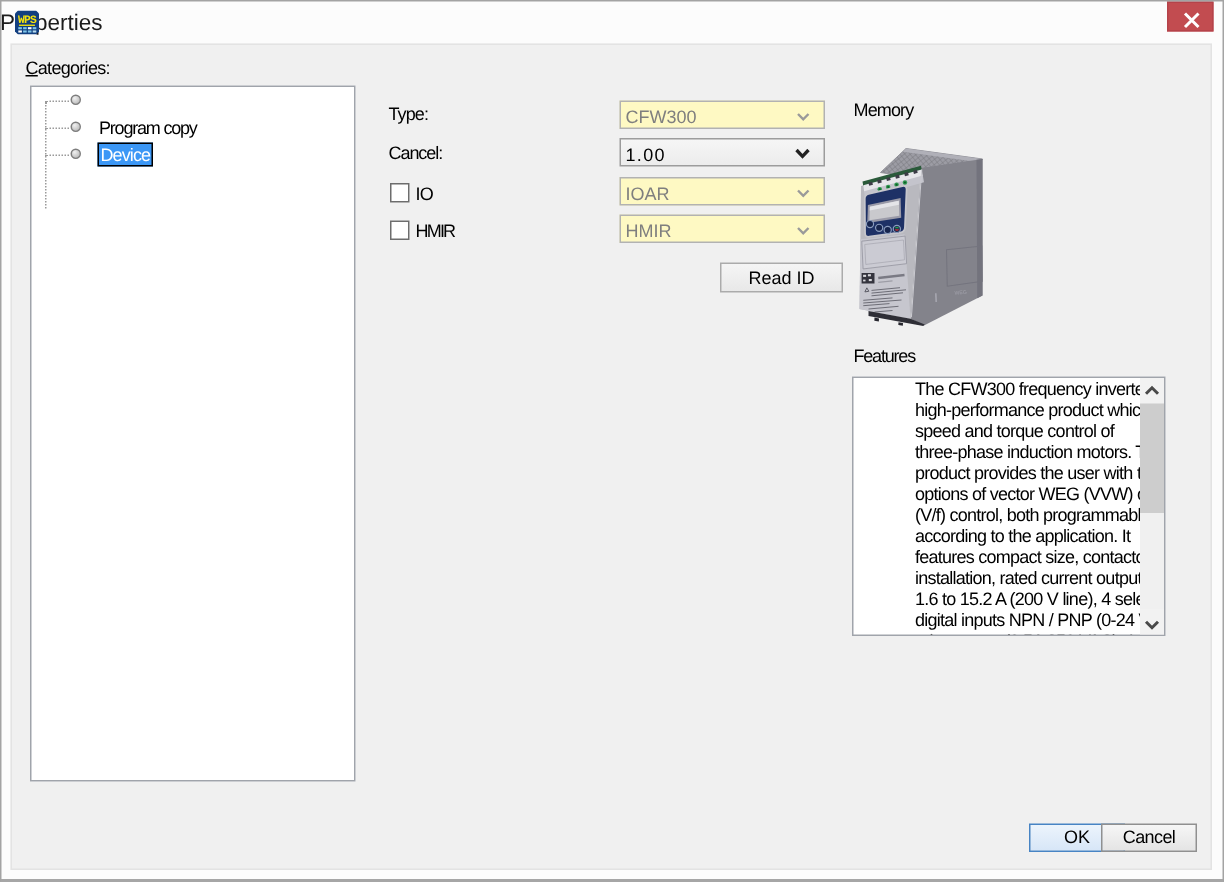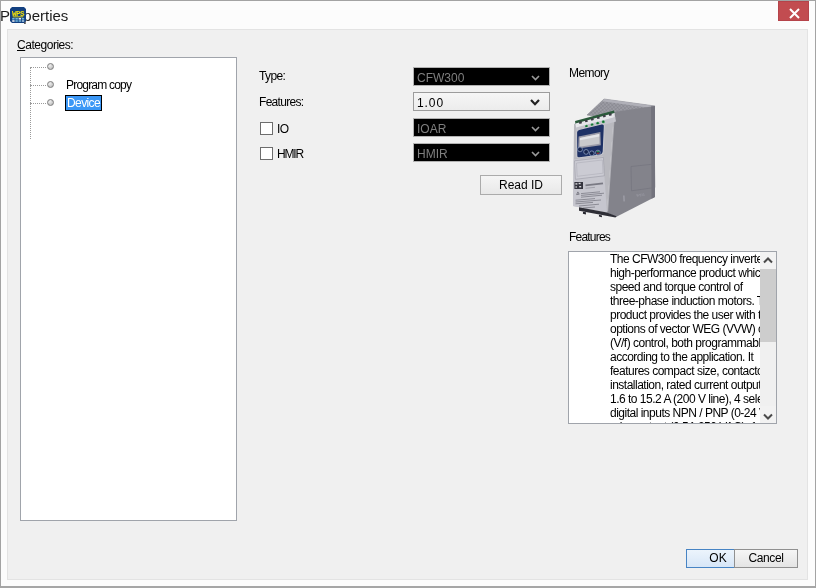--- a/index.html
+++ b/index.html
@@ -13,21 +13,21 @@
 #panel { left:7px; top:29px; width:801px; height:551px; background:#f0f0f0; border:1px solid #e3e3e3; }
 .lbl { font-size:12px; color:#000; line-height:13px; white-space:nowrap; }
 #tree { left:20px; top:57px; width:217px; height:464px; background:#fff; border:1px solid #a0a4ab; }
 .trow { position:absolute; left:0; width:215px; height:18px; }
 .tdoth { position:absolute; left:9px; width:16px; border-top:1px dotted #9a9a9a; }
 .tdotv { position:absolute; left:9px; border-left:1px dotted #9a9a9a; }
 .tball { position:absolute; left:26px; width:7px; height:7px; border-radius:50%;
          border:1px solid #7d7d7d; background:radial-gradient(circle at 35% 30%, #f0f0f0, #b2b2b2); }
 .ttxt { position:absolute; left:45px; font-size:12px; line-height:18px; color:#000; white-space:nowrap; }
 .combo { position:absolute; left:413px; width:137px; height:19px; border:1px solid #b2b2b2;
-         background:#000000; font-size:12px; line-height:20px; color:#7f7f7f; padding-left:3px; }
+         background:#fef9c3; font-size:12px; line-height:20px; color:#7f7f7f; padding-left:3px; }
 .combo.en { border-color:#9c9c9c; background:linear-gradient(#f6f6f6,#ececec); color:#000; }
 .cbx { position:absolute; left:260px; width:13px; height:13px; background:#fff; border:1px solid #6d6d6d; }
 .btn { position:absolute; height:20px; border:1px solid #ababab; background:linear-gradient(#f5f5f5,#e8e8e8);
        font-size:12px; color:#000; text-align:center; line-height:18px; }
 #ok { left:664px; top:549px; width:64px; height:19px; border:1px solid #4784c4;
       background:linear-gradient(#ecf4fc,#d7e6f7); line-height:17px;margin-left:22px; }
 #cancel { left:734px; top:549px; width:64px; height:19px; border:1px solid #909090;
       background:linear-gradient(#f6f6f6,#e4e4e4); line-height:17px; letter-spacing:-0.4px; }
 #feat { left:568px; top:251px; width:209px; height:173px; background:#fff; border:1px solid #a0a4ab; overflow:hidden; }
 #feattxt { position:absolute; left:1px; top:-0.5px; width:186px; font-size:12px; line-height:14px;
@@ -75,21 +75,21 @@
     <div class="ttxt" style="left:44px;top:1px;height:16px;line-height:14px;padding:0 1px;background:#3b97f6;color:#fff;border:1px solid #000;letter-spacing:-0.6px">Device</div>
     </div>
   <div class="trow" style="top:18px">
       <div class="tdoth" style="top:9px"></div>
       <div class="tball" style="top:5px"></div>
       <div class="ttxt" style="letter-spacing:-0.8px">Program copy</div>
     </div>
 </div>
 
 <div class="abs lbl" style="left:259px;top:70px;letter-spacing:-0.6px">Type:</div>
-<div class="abs lbl" style="left:259px;top:96px;letter-spacing:-0.7px">Features:</div>
+<div class="abs lbl" style="left:259px;top:96px;letter-spacing:-0.7px">Cancel:</div>
 <div class="abs lbl" style="left:277px;top:123px;letter-spacing:-0.5px">IO</div>
 <div class="abs lbl" style="left:277px;top:148px;letter-spacing:-1.2px">HMIR</div>
 <div class="cbx" style="top:122px"></div>
 <div class="cbx" style="top:147px"></div>
 
 <div class="combo" style="top:67px">CFW300<svg width="9" height="6" viewBox="0 0 9 6" style="position:absolute;right:9px;top:7px">
       <path d="M1 1 L4.5 4.5 L8 1" stroke="#9a9a9a" stroke-width="1.6" fill="none"></path>
     </svg></div>
 <div class="combo en" style="top:92px;letter-spacing:0.9px">1.00<svg width="10" height="7" viewBox="0 0 10 7" style="position:absolute;right:9px;top:6px">
       <path d="M1 1 L5 5.2 L9 1" stroke="#222" stroke-width="2.2" fill="none"></path>

